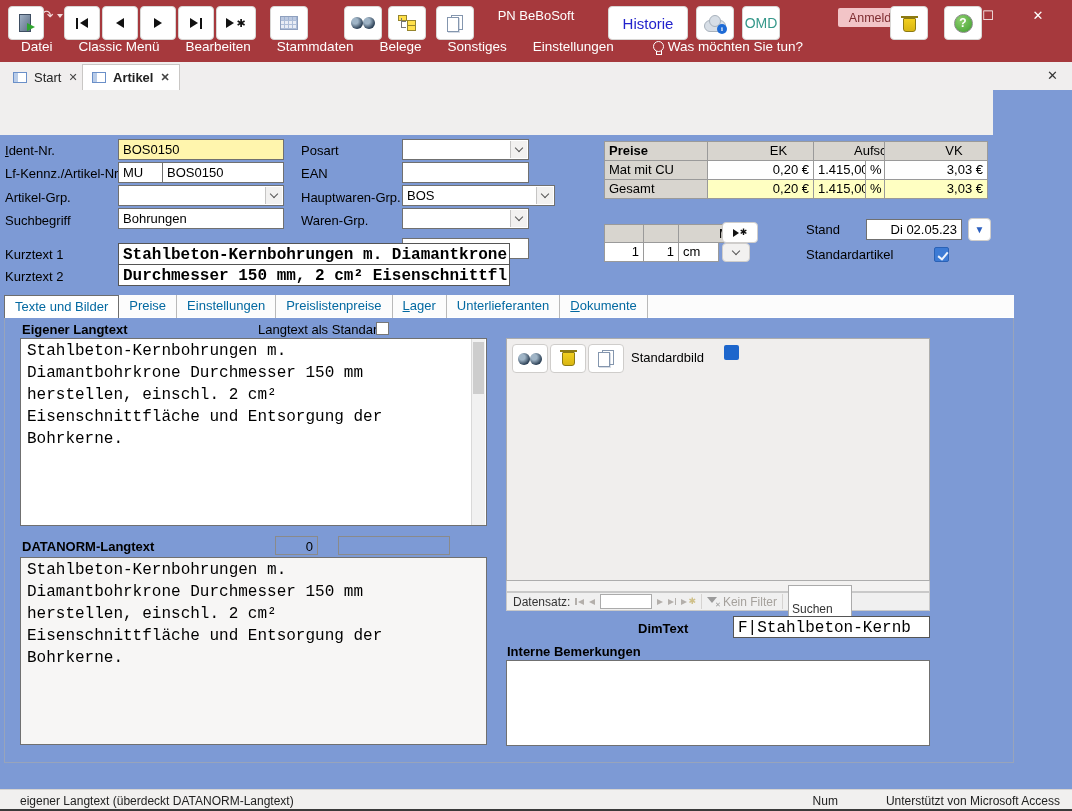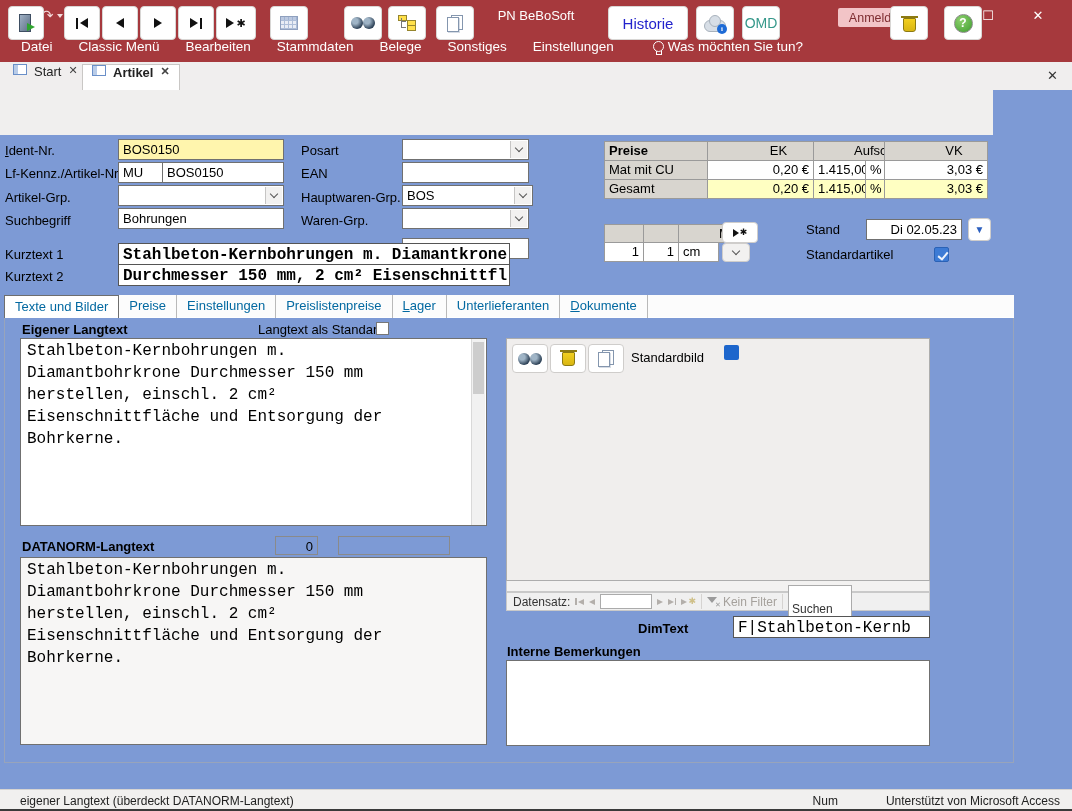--- a/index.html
+++ b/index.html
@@ -20,21 +20,21 @@
 
   
   .menubar { position:absolute; left:0; top:30px; width:1072px; height:32px; background:#A6393D; display:flex; align-items:center; color:#fff; padding-left:8px; }
   .menu-item { font-size:13.5px; padding:0 13px; color:#fff; }
   .assistant { display:flex; align-items:center; gap:4px; margin-left:26px; font-size:13.5px; }
   .bulb { width:11px; height:11px; border:1.5px solid #fff; border-radius:50%; position:relative; }
   .bulb::after { content:""; position:absolute; left:2.5px; bottom:-4px; width:4px; height:3px; border-bottom:1.5px solid #fff; border-left:1px solid #fff; border-right:1px solid #fff; }
 
   
   .objtabs { position:absolute; left:0; top:62px; width:1072px; height:28px; background:#F0EEEE; }
-  .objtab { position:absolute; top:2px; height:26px; display:flex; align-items:flex-start; gap:7px; padding:0 9px; font-size:13px; color:#222; }
+  .objtab { position:absolute; top:2px; height:26px; display:flex; align-items:center; gap:7px; padding:0 9px; font-size:13px; color:#222; }
   .objtab.active { background:#fff; border:1px solid #C9C7C5; border-bottom:none; font-weight:bold; }
   .formtab-ic { width:14px; height:11px; border:1px solid #6A8FC8; background:#fff; box-shadow:inset 4px 0 0 #B9CCE8; }
   .tab-x { font-size:11px; color:#444; }
   .objtabs-close { position:absolute; right:14px; top:6px; font-size:13px; color:#333; }
 
   
   .toolbar { position:absolute; left:0; top:90px; width:993px; height:45px; background:#F0EFEE; }
   .toolbar-bluecap { position:absolute; left:993px; top:90px; width:79px; height:45px; background:#7D9AD5; }
   .tbtn { position:absolute; top:6px; height:34px; background:#fff; border:1px solid #D8D6D4; border-radius:4px; display:flex; align-items:center; justify-content:center; gap:2px; }
   .tri-r { width:0; height:0; border-top:5px solid transparent; border-bottom:5px solid transparent; border-left:8px solid #111; }
@@ -243,21 +243,21 @@
 
   <div class="lbl" style="left:301px; top:143px;">Posart</div>
   <div class="input" style="left:402px; top:139px; width:127px; height:21px;">
       <span class="cbtn">
         <span class="chev"></span>
       </span>
     </div>
   <div class="lbl" style="left:301px; top:166px;">EAN</div>
   <div class="input" style="left:402px; top:162px; width:127px; height:21px;"></div>
   <div class="lbl" style="left:301px; top:190px;">Hauptwaren-Grp.</div>
-  <div class="input" style="left:402px; top:185px; width:131px; height:21px;"><span>BOS</span><span class="cbtn">
+  <div class="input" style="left:402px; top:185px; width:153px; height:21px;"><span>BOS</span><span class="cbtn">
         <span class="chev"></span>
       </span></div>
   <div class="lbl" style="left:301px; top:213px;">Waren-Grp.</div>
   <div class="input" style="left:402px; top:208px; width:127px; height:21px;">
       <span class="cbtn">
         <span class="chev"></span>
       </span>
     </div>
   <div class="lbl" style="left:301px; top:243px;">Werks-Nr</div>
   <div class="input" style="left:402px; top:238px; width:127px; height:21px;"></div>

